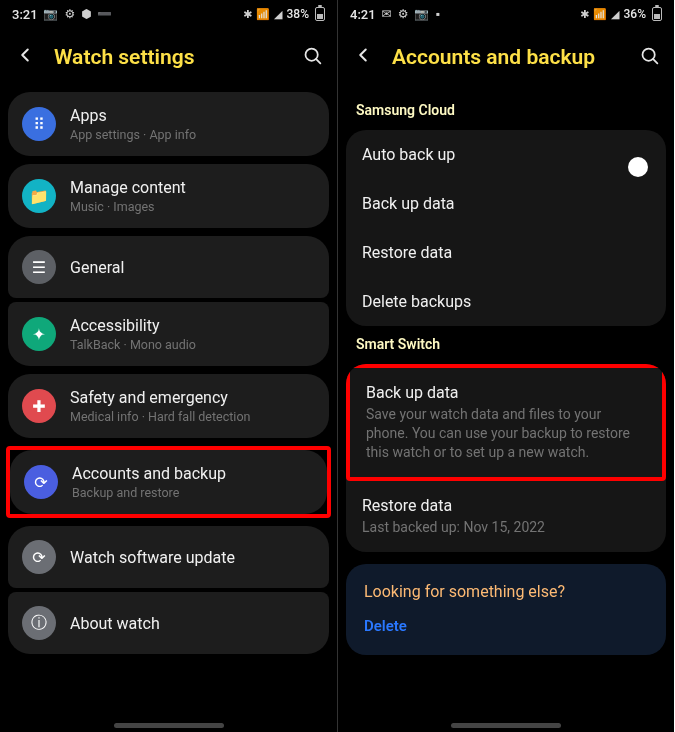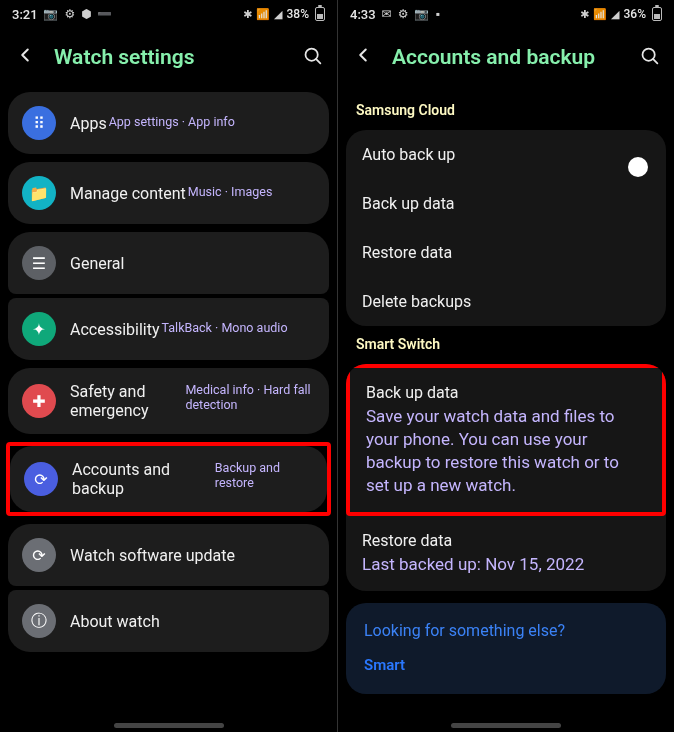--- a/index.html
+++ b/index.html
@@ -51,21 +51,21 @@
   }
 
   .header {
     display: flex; align-items: center;
     padding: 16px 14px 22px 14px;
     gap: 18px;
   }
   .back-icon { color: #e6e6e6; }
   .title {
     flex: 1;
-    color: #86efac;
+    color: #fde047;
     font-size: 21px;
     font-weight: 600;
   }
   .search-icon { color: #e6e6e6; }
 
   .list { padding: 0 8px; display: flex; flex-direction: column; gap: 8px; }
 
   .item {
     background: #1d1d1d;
     border-radius: 22px;
@@ -88,37 +88,37 @@
     font-size: 16px;
   }
   .blue { background: #3a6fe0; }
   .teal { background: #12b3c5; }
   .grey { background: #5d6065; }
   .green { background: #0fa87a; }
   .red { background: #e04a4f; }
   .indigo { background: #4a5ee0; }
   .grey2 { background: #6b6e74; }
 
-  .txt { display: flex; flex-direction: row; gap: 2px; }
+  .txt { display: flex; flex-direction: column; gap: 2px; }
   .label { color: #f0f0f0; font-size: 16px; }
-  .sub { color: #c4b5fd; font-size: 12.5px; }
+  .sub { color: #737373; font-size: 12.5px; }
 
   
   .section-title {
     color: #fef9c3; font-size: 14px; font-weight: 600;
     padding: 10px 18px 12px;
   }
   .rgroup { background: #161616; margin: 0 8px; border-radius: 20px; overflow: hidden; }
   .row {
     padding: 15px 16px;
     display: flex; align-items: center;
     position: relative;
   }
   .row .label { font-size: 16px; }
-  .row .sub { margin-top: 3px; line-height: 1.35; font-size: 17px; }
+  .row .sub { margin-top: 3px; line-height: 1.35; font-size: 14px; }
   .row-body { display:flex; flex-direction:column; flex:1; }
 
   .toggle {
     width: 42px; height: 24px; border-radius: 12px;
     background: #2a78ff; position: relative; flex-shrink: 0;
   }
   .toggle::after {
     content: ""; position: absolute; right: 2px; top: 2px;
     width: 20px; height: 20px; border-radius: 50%; background: #fff;
   }
@@ -126,21 +126,21 @@
     position: absolute; left: -10px; top: 4px; bottom: 4px;
     width: 1px; background: #333;
   }
 
   .tip-box {
     background: #0f1a2b;
     margin: 12px 8px 0 8px;
     border-radius: 20px;
     padding: 18px 18px 20px;
   }
-  .tip-box .q { color: #3b82f6; font-size: 16px; margin-bottom: 16px; }
+  .tip-box .q { color: #fdba74; font-size: 16px; margin-bottom: 16px; }
   .tip-box .reset { color: #2a78ff; font-size: 15px; font-weight: 600; }
 
   .hl-wrap { border: 4px solid #ff0000; margin: 0 4px; }
 
   .navpill {
     position: absolute; bottom: 4px; left: 50%; transform: translateX(-50%);
     width: 110px; height: 5px; border-radius: 3px; background: #444;
   }
   .phone { position: relative; }
 </style>
@@ -242,21 +242,21 @@
       </div>
     </div>
   </div>
 
   <div class="navpill"></div>
 </div>
 
 <div class="phone right">
   <div class="status-bar">
     <div class="status-left">
-      <span>4:33</span>
+      <span>4:21</span>
       <span class="ic">✉</span>
       <span class="ic">⚙</span>
       <span class="ic">📷</span>
       <span class="ic">▪</span>
     </div>
     <div class="status-right">
       <span class="ic">✱</span>
       <span class="ic">📶</span>
       <span class="ic">◢</span>
       <span>36%</span>
@@ -317,17 +317,17 @@
     <div class="row">
       <div class="row-body">
         <span class="label">Restore data</span>
         <span class="sub">Last backed up: Nov 15, 2022</span>
       </div>
     </div>
   </div>
 
   <div class="tip-box">
     <div class="q">Looking for something else?</div>
-    <div class="reset">Smart</div>
+    <div class="reset">Delete</div>
   </div>
 
   <div class="navpill"></div>
 </div>
 
 </body></html>

